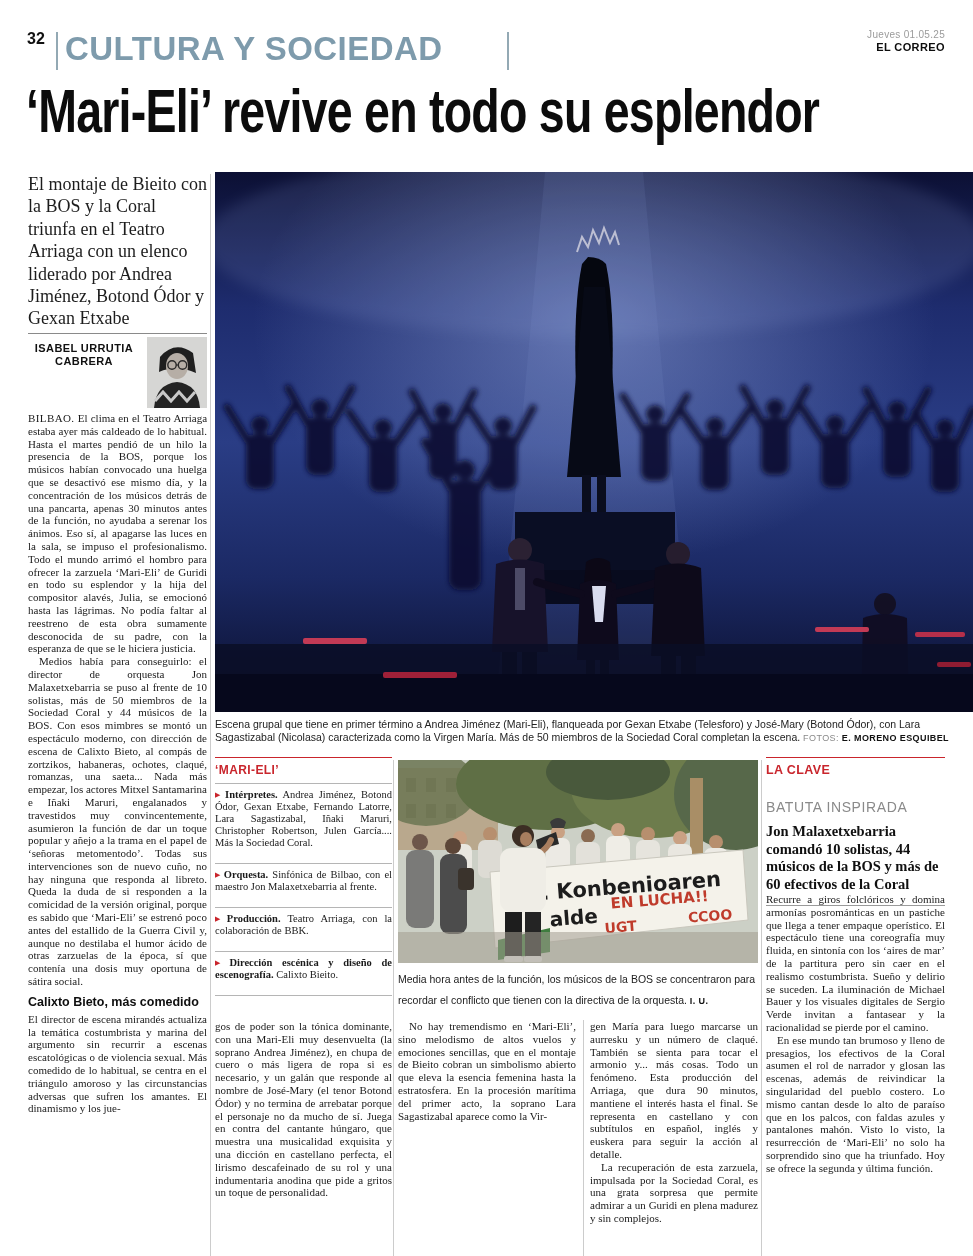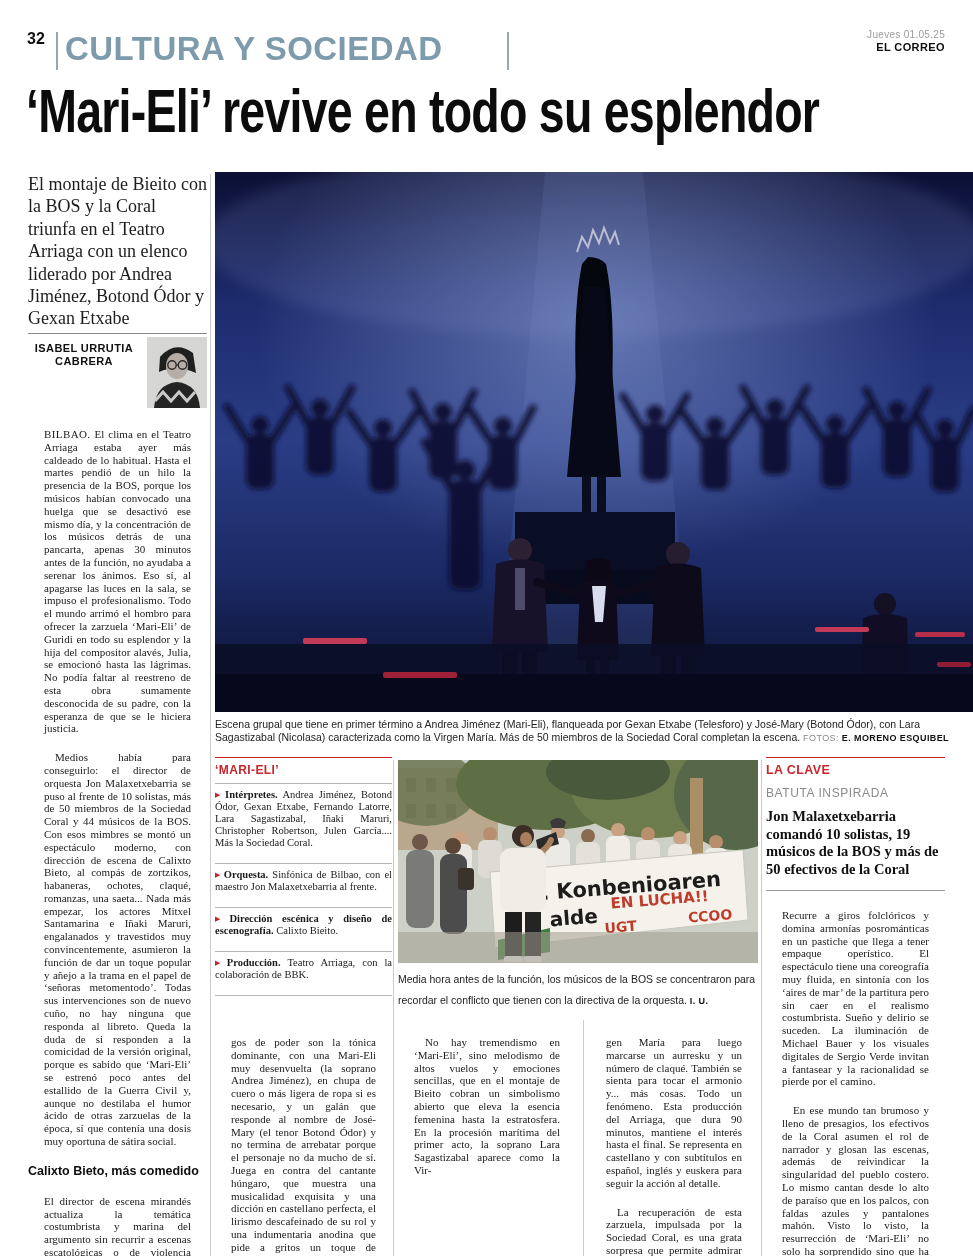--- a/index.html
+++ b/index.html
@@ -26,21 +26,21 @@
   
   .standfirst{left:28px;top:173px;width:179px;font-size:18px;line-height:22.4px;color:#1c1c1c;}
   .byline-rule{left:28px;top:333px;width:179px;height:1px;background:#8a8a8a;}
   .byline{left:28px;top:342px;width:112px;font-family:"Liberation Sans",sans-serif;
           font-weight:700;font-size:11px;line-height:13px;color:#111;letter-spacing:.4px;text-align:center;}
   .byline-photo{left:147px;top:337px;width:60px;height:71px;}
   .bodytext{font-size:11px;line-height:12.8px;text-align:justify;color:#1a1a1a;}
   .col1-body{left:28px;top:412px;width:179px;height:844px;overflow:hidden;}
   .lead{font-variant:small-caps;letter-spacing:.4px;}
   .indent{text-indent:11px;}
-  .bodytext p{margin:16px;}
+  .bodytext p{margin:0;}
   .subhead{font-family:"Liberation Sans",sans-serif;font-weight:700;font-size:12.5px;
            line-height:15px;margin:7px 0 3px 0;color:#0e0e0e;}
 
   
   .main-photo{left:215px;top:172px;width:758px;height:540px;background:#101438;}
   .main-caption{left:215px;top:718px;width:758px;font-family:"Liberation Sans",sans-serif;
                 font-size:10.5px;line-height:13px;color:#222;}
   .credit-label{font-size:9px;color:#8a8a8a;letter-spacing:.4px;}
   .credit{font-size:9px;font-weight:700;color:#111;letter-spacing:.4px;}
   .protest-photo{left:398px;top:760px;width:360px;height:203px;background:#c9ccc2;}
@@ -58,21 +58,21 @@
   .col2-body{left:215px;top:1020px;width:177px;height:236px;overflow:hidden;}
 
   
   .col3-body{left:398px;top:1020px;width:178px;height:236px;overflow:hidden;}
   .col4-body{left:590px;top:1020px;width:168px;height:236px;overflow:hidden;}
 
   
   .clave{left:766px;top:757px;width:179px;}
   .clave-title{border-top:1px solid #c9252c;padding-top:5px;font-family:"Liberation Sans",sans-serif;
                font-weight:700;font-size:12.5px;color:#c9252c;letter-spacing:.4px;}
-  .clave-kicker{margin-top:9px;font-family:"Liberation Sans",sans-serif;font-size:12px;color:#8a8a8a;letter-spacing:.6px;}
+  .clave-kicker{margin-top:22px;font-family:"Liberation Sans",sans-serif;font-size:14px;color:#8a8a8a;letter-spacing:.6px;}
   .clave-quote{margin-top:8px;font-weight:700;font-size:14.5px;line-height:17.5px;color:#101010;}
   .clave-rule{margin-top:12px;height:1px;background:#9a9a9a;}
   .clave-body{left:766px;top:893px;width:179px;height:363px;overflow:hidden;}
 
   
   .vrule{width:1px;background:#cccccc;}
 </style>
 </head>
 <body>
 
@@ -265,22 +265,22 @@
       </g>
     </svg>
   </div>
 
   <p class="abs main-caption" style="margin:0;"><span>Escena grupal que tiene en primer término a Andrea Jiménez (Mari-Eli), flanqueada por Gexan Etxabe (Telesforo) y José-Mary (Botond Ódor), con Lara Sagastizabal (Nicolasa) caracterizada como la Virgen María. Más de 50 miembros de la Sociedad Coral completan la escena.</span> <span class="credit-label">FOTOS:</span> <span class="credit">E. MORENO ESQUIBEL</span></p>
 
   <div class="abs ficha">
     <div class="ficha-title">‘MARI-ELI’</div>
     <div class="ficha-item"><span class="arrow-icon">▶</span><b>Intérpretes.</b> <span>Andrea Jiménez, Botond Ódor, Gexan Etxabe, Fernando Latorre, Lara Sagastizabal, Iñaki Maruri, Christopher Robertson, Julen García.... Más la Sociedad Coral.</span></div>
     <div class="ficha-item"><span class="arrow-icon">▶</span><b>Orquesta.</b> <span>Sinfónica de Bilbao, con el maestro Jon Malaxetxebarria al frente.</span></div>
+    <div class="ficha-item"><span class="arrow-icon">▶</span><b>Producción.</b> <span>Teatro Arriaga, con la colaboración de BBK.</span></div>
     <div class="ficha-item"><span class="arrow-icon">▶</span><b>Dirección escénica y diseño de escenografía.</b> <span>Calixto Bieito.</span></div>
-    <div class="ficha-item"><span class="arrow-icon">▶</span><b>Producción.</b> <span>Teatro Arriaga, con la colaboración de BBK.</span></div>
   </div>
 
   <div class="abs bodytext col2-body">
     <p>gos de poder son la tónica dominante, con una Mari-Eli muy desenvuelta (la soprano Andrea Jiménez), en chupa de cuero o más ligera de ropa si es necesario, y un galán que responde al nombre de José-Mary (el tenor Botond Ódor) y no termina de arrebatar porque el personaje no da mucho de sí. Juega en contra del cantante húngaro, que muestra una musicalidad exquisita y una dicción en castellano perfecta, el lirismo descafeinado de su rol y una indumentaria anodina que pide a gritos un toque de personalidad.</p>
   </div>
 
   <div class="abs protest-photo">
     <svg width="360" height="203" viewBox="0 0 360 203">
       <rect width="360" height="203" fill="#ccd0c6"></rect>
       <rect x="0" y="8" width="100" height="82" fill="#b9a88d"></rect>
@@ -377,21 +377,21 @@
   </div>
 
   <div class="abs bodytext col4-body">
     <p>gen María para luego marcarse un aurresku y un número de claqué. También se sienta para tocar el armonio y... más cosas. Todo un fenómeno. Esta producción del Arriaga, que dura 90 minutos, mantiene el interés hasta el final. Se representa en castellano y con subtítulos en español, inglés y euskera para seguir la acción al detalle.</p>
     <p class="indent">La recuperación de esta zarzuela, impulsada por la Sociedad Coral, es una grata sorpresa que permite admirar a un Guridi en plena madurez y sin complejos.</p>
   </div>
 
   <div class="abs clave">
     <div class="clave-title">LA CLAVE</div>
     <div class="clave-kicker">BATUTA INSPIRADA</div>
-    <div class="clave-quote">Jon Malaxetxebarria comandó 10 solistas, 19 músicos de la BOS y más de 50 efectivos de la Coral</div>
+    <div class="clave-quote">Jon Malaxetxebarria comandó 10 solistas, 44 músicos de la BOS y más de 60 efectivos de la Coral</div>
     <div class="clave-rule"></div>
   </div>
   <div class="abs bodytext clave-body">
     <p>Recurre a giros folclóricos y domina armonías posrománticas en un pastiche que llega a tener empaque operístico. El espectáculo tiene una coreografía muy fluida, en sintonía con los ‘aires de mar’ de la partitura pero sin caer en el realismo costumbrista. Sueño y delirio se suceden. La iluminación de Michael Bauer y los visuales digitales de Sergio Verde invitan a fantasear y la racionalidad se pierde por el camino.</p>
     <p class="indent">En ese mundo tan brumoso y lleno de presagios, los efectivos de la Coral asumen el rol de narrador y glosan las escenas, además de reivindicar la singularidad del pueblo costero. Lo mismo cantan desde lo alto de paraíso que en los palcos, con faldas azules y pantalones mahón. Visto lo visto, la resurrección de ‘Mari-Eli’ no solo ha sorprendido sino que ha triunfado. Hoy se ofrece la segunda y última función.</p>
   </div>
 
   <div class="abs vrule" style="left:210px;top:174px;height:1082px;"></div>
   <div class="abs vrule" style="left:393px;top:760px;height:496px;"></div>
   <div class="abs vrule" style="left:583px;top:1020px;height:236px;"></div>

